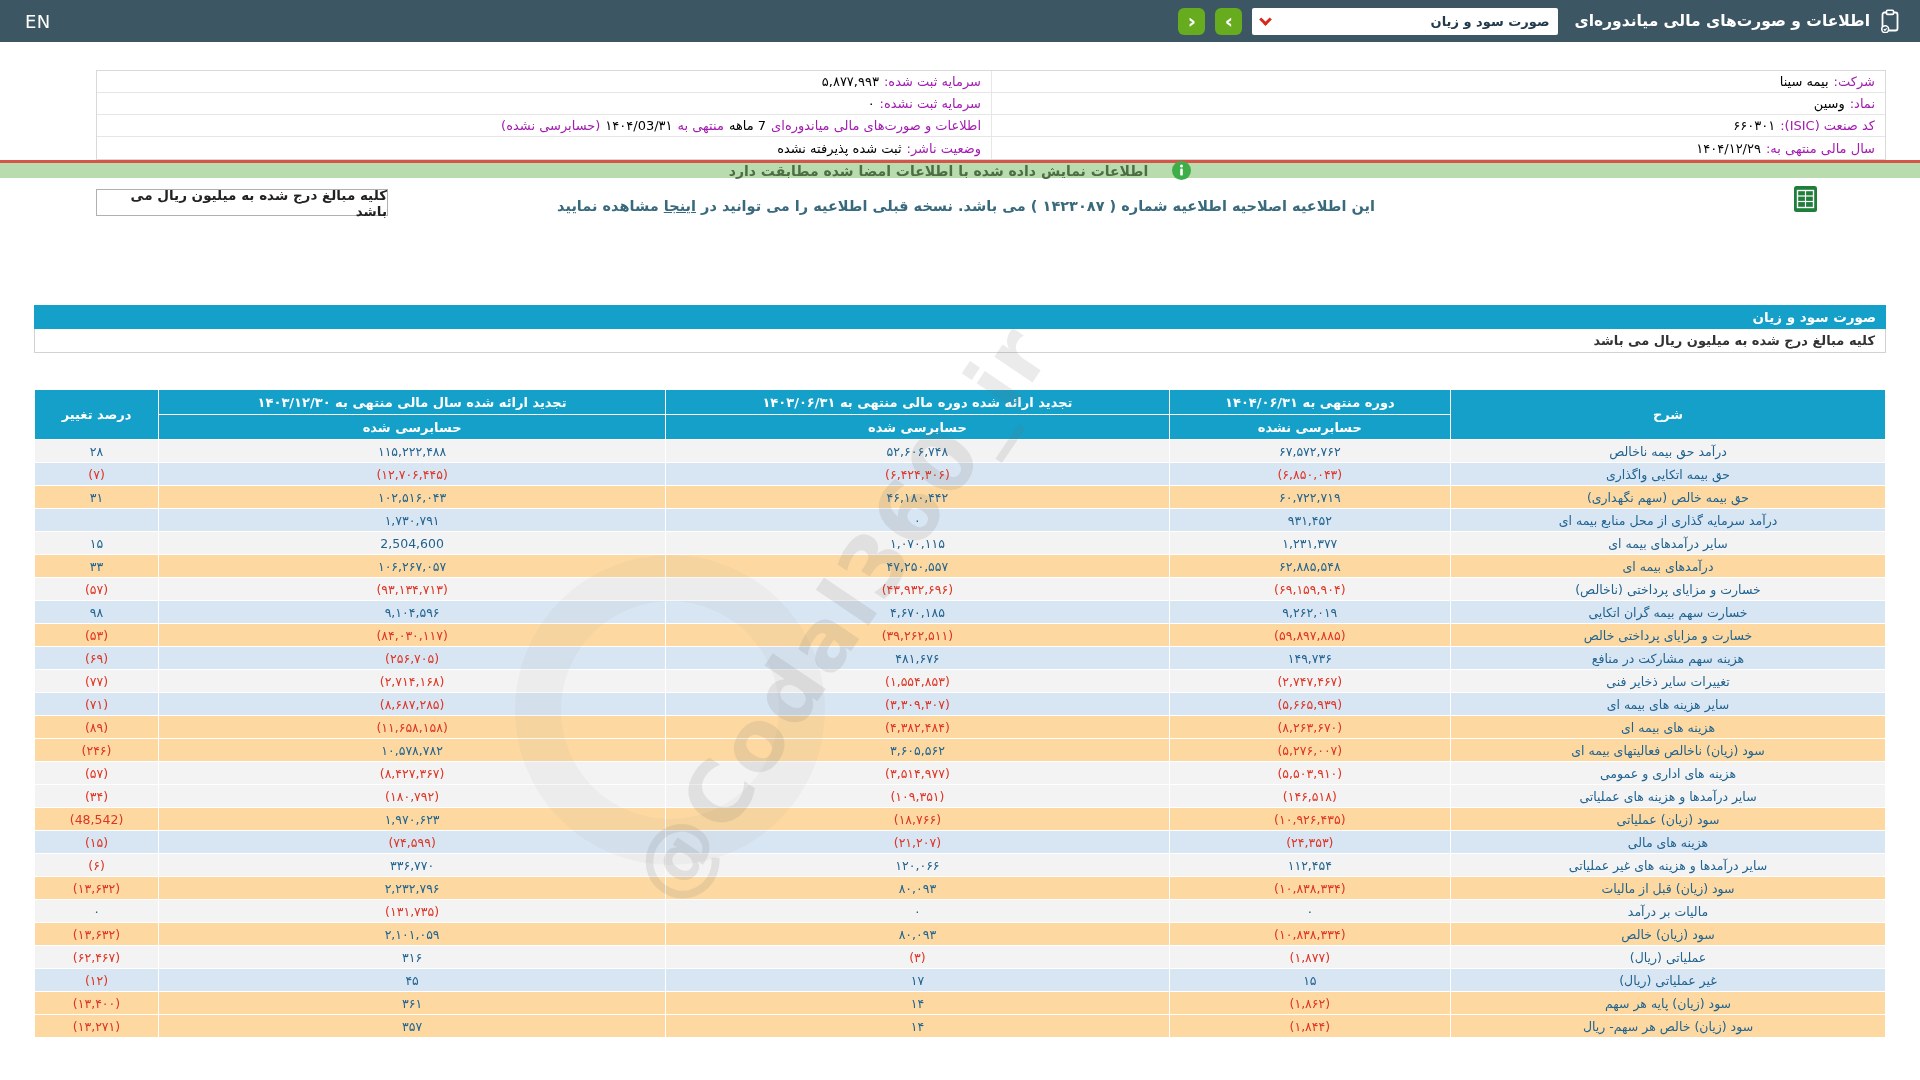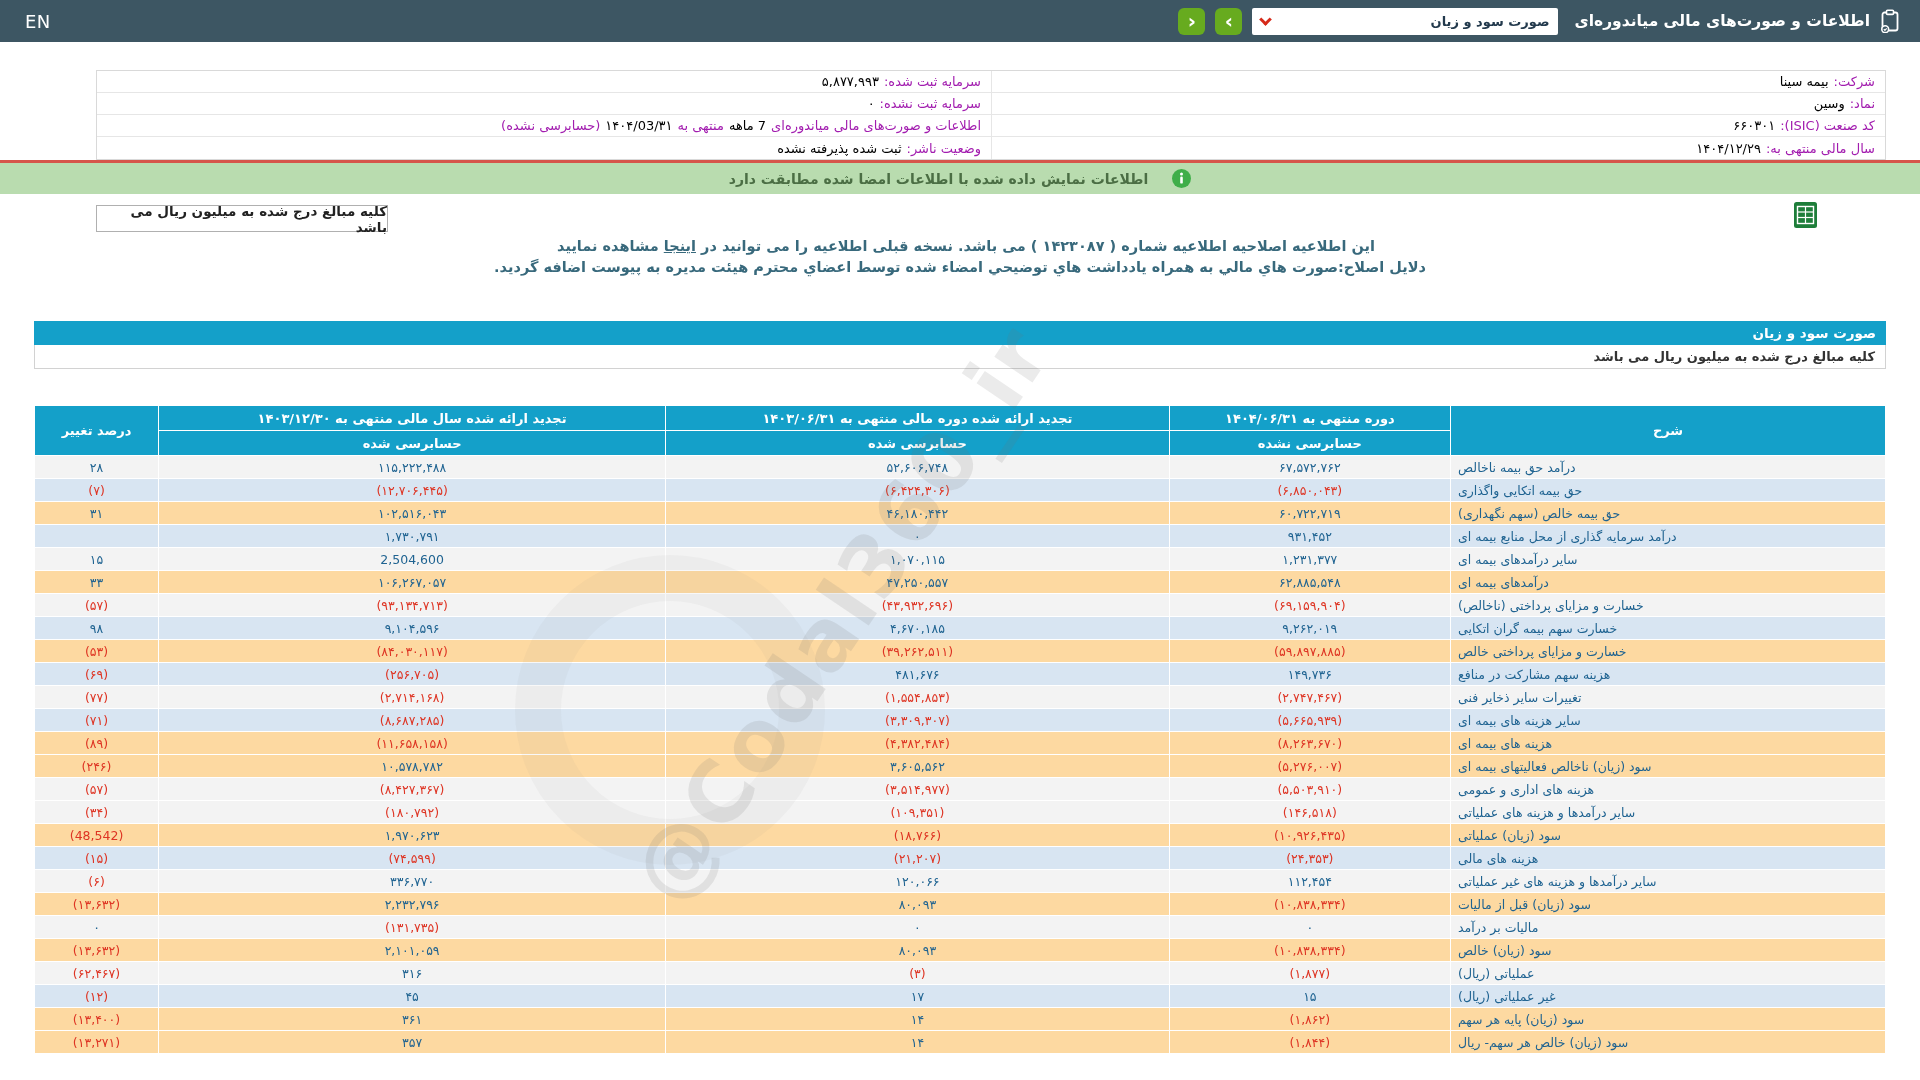--- a/index.html
+++ b/index.html
@@ -48,34 +48,34 @@
     padding:0 10px; font-size:13px; border-bottom:1px solid #e6e6e6;
     white-space:nowrap; overflow:hidden;
   }
   .info-cell.rcol { border-left:1px solid #e6e6e6; }
   .info-cell:nth-last-child(-n+2) { border-bottom:none; }
   .ilabel { color:#a21caf; }
   .ivalue { color:#000000; }
 
   .red-line { height:3px; background:#d6554a; margin-top:0; }
   .green-bar {
-    height:31px; background:#b9dcaf; display:flex; align-items:center; justify-content:center;
+    height:15px; background:#b9dcaf; display:flex; align-items:center; justify-content:center;
     gap:24px; font-size:14px; font-weight:bold; color:#4b6e44;text-align:center;
   }
 
   
   .mid-zone { position:relative; height:127px; }
   .money-box {
     position:absolute; top:11px; left:96px; width:292px; height:27px;
     border:1px solid #b0b0b0; background:#fff; display:flex; align-items:center; justify-content:center;
     font-size:13.5px; font-weight:bold; color:#222;
   }
   .excel-btn { position:absolute; top:7px; right:102px; cursor:pointer; }
   .amend { position:absolute; width:100%; text-align:center; font-size:14.5px; font-weight:bold; color:#38697c; }
-  .amend1 { top:44px;padding-left:12px; }
+  .amend1 { top:20px;padding-left:12px; }
   .amend2 { top:65px; }
   .here-link { text-decoration:underline; cursor:pointer; color:#38697c; }
 
   
   .section-bar {
     margin:0 34px; height:24px; background:#14a0c9; color:#fff;
     display:flex; align-items:center; padding:0 10px; font-size:13.5px; font-weight:bold;
   }
   .section-note {
     margin:0 34px; height:24px; background:#fff; border:1px solid #d2d2d2; border-top:none;
@@ -87,21 +87,21 @@
     width:1852px; margin:0 34px; border-collapse:collapse; table-layout:fixed;
   }
   table.income thead th {
     background:#14a0c9; color:#fff; border:1px solid #ffffff;
     font-size:13px; font-weight:bold; height:25px; padding:0 4px; text-align:center;
   }
   table.income tbody td {
     height:23px; border:1px solid #ffffff; font-size:12.5px; padding:0 7px;
     white-space:nowrap; overflow:hidden;
   }
-  td.lbl { text-align:left; color:#1f6391; }
+  td.lbl { text-align:center; color:#1f6391; }
   td.num { text-align:center; color:#1f6391; }
   td.neg { color:#de3423; }
   tr.row-w { background:#f3f3f3; }
   tr.row-b { background:#d8e5f2; }
   tr.row-o { background:#fdd9a1; }
 
   
   .watermark {
     position:absolute; left:505px; top:565px; white-space:nowrap;
     font-size:84px; font-weight:bold; letter-spacing:3px;
@@ -200,21 +200,20 @@
         <line x1="4.5" y1="11" x2="20.5" y2="11" stroke="#ffffff" stroke-width="1.2"></line>
         <line x1="4.5" y1="16.5" x2="20.5" y2="16.5" stroke="#ffffff" stroke-width="1.2"></line>
         <line x1="12.5" y1="5.5" x2="12.5" y2="22.5" stroke="#ffffff" stroke-width="1.2"></line>
       </svg>
     </span>
     <div class="amend amend1">
       <span>این اطلاعیه اصلاحیه اطلاعیه شماره ( ۱۴۲۳۰۸۷ ) می باشد. نسخه قبلی اطلاعیه را می توانید در</span>
       <span class="here-link">اینجا</span>
       <span>مشاهده نمایید</span>
     </div>
-    <div class="amend amend2">دلایل اصلاح:صورت هاي مالي به همراه یادداشت هاي توضیحي امضاء شده توسط اعضاي محترم هیئت مدیره به پیوست اضافه گردید.</div>
   </div>
 
   <div class="section-bar">صورت سود و زیان</div>
   <div class="section-note">کلیه مبالغ درج شده به میلیون ریال می باشد</div>
   <div class="pre-table-gap"></div>
 
   <table class="income">
     <colgroup>
       <col style="width:23.5%">
       <col style="width:15.2%">

